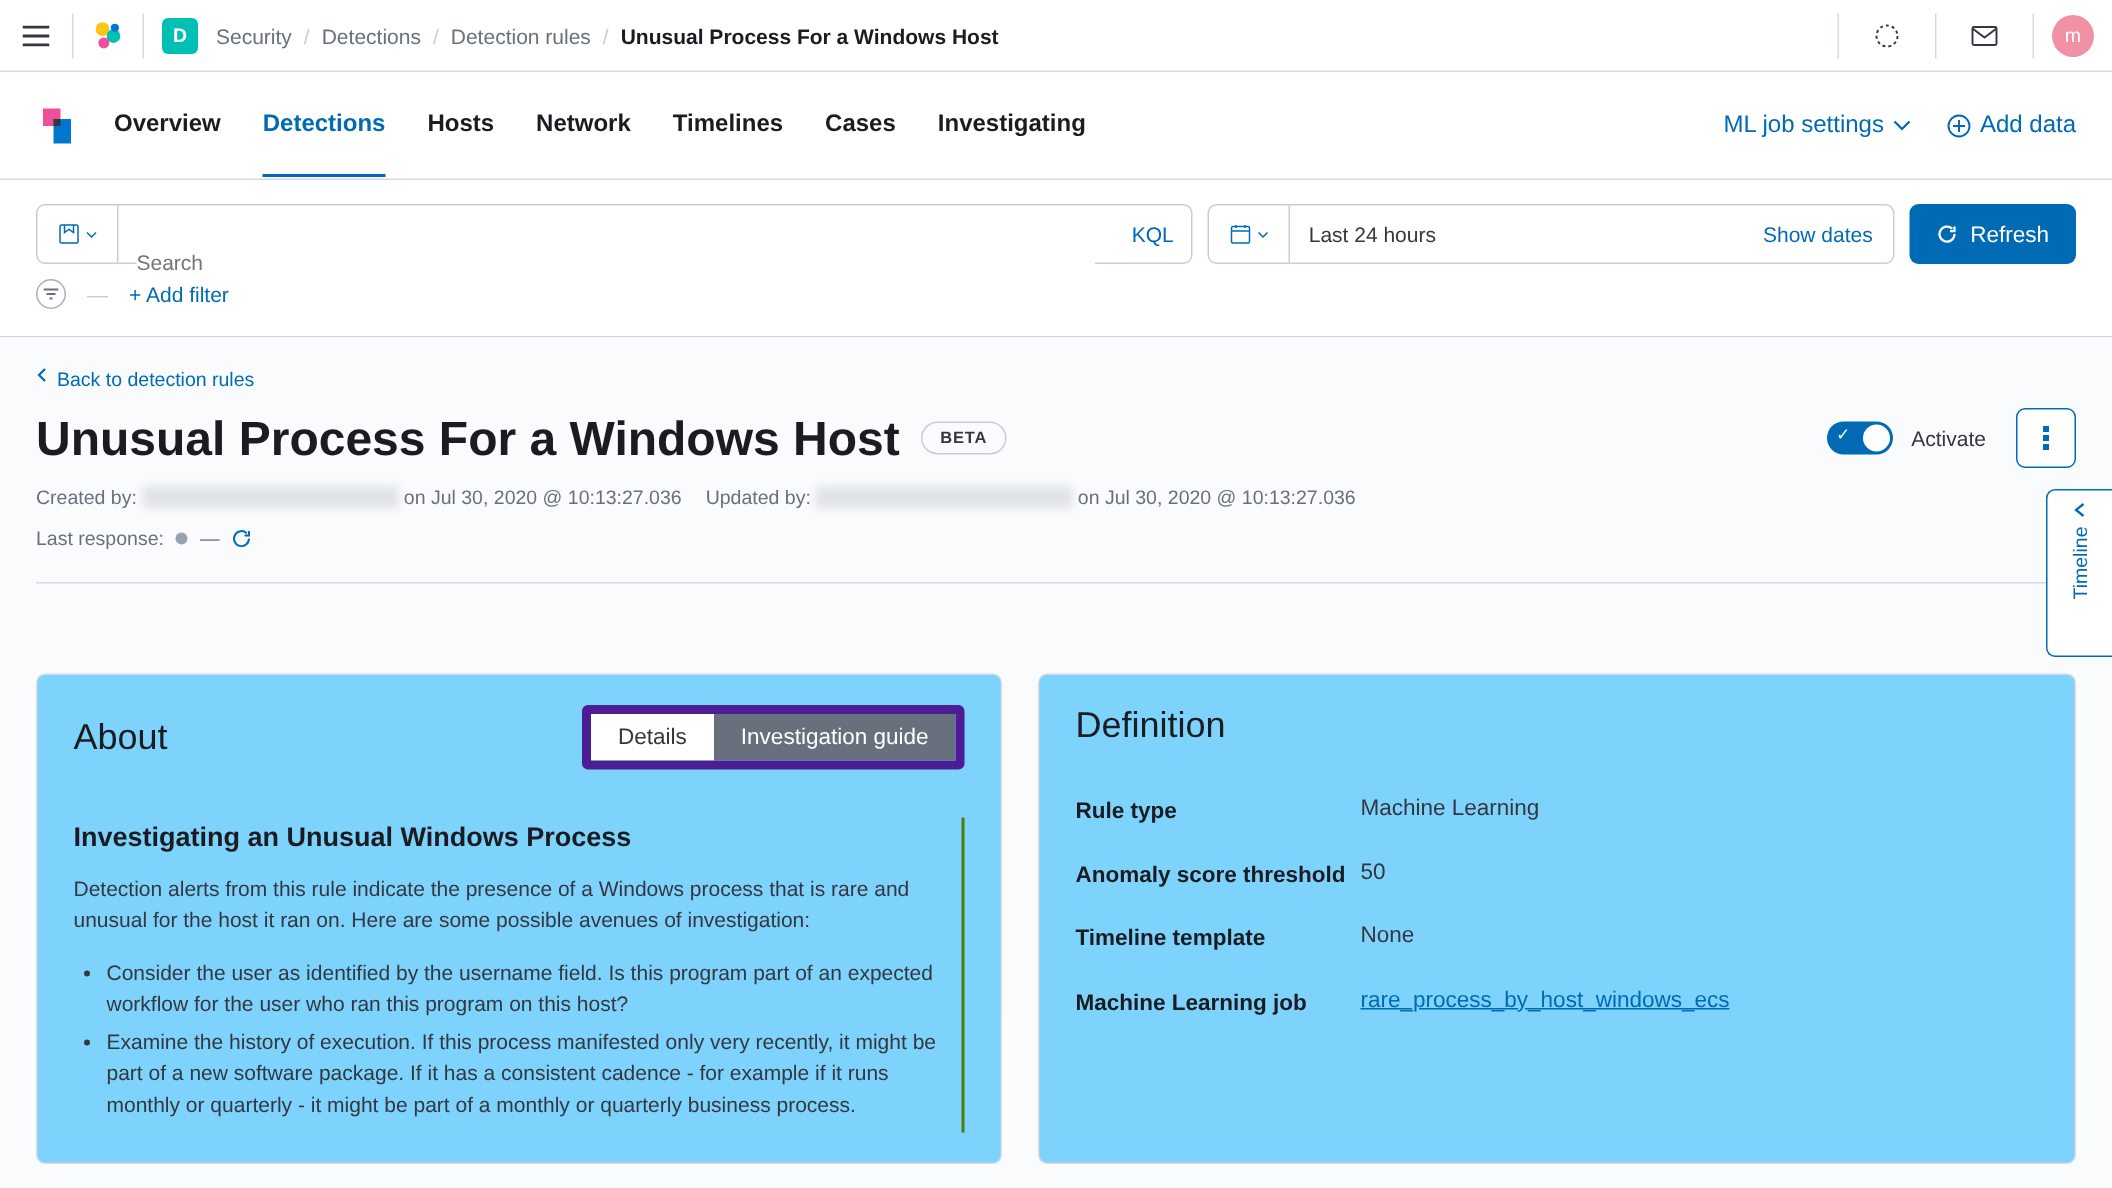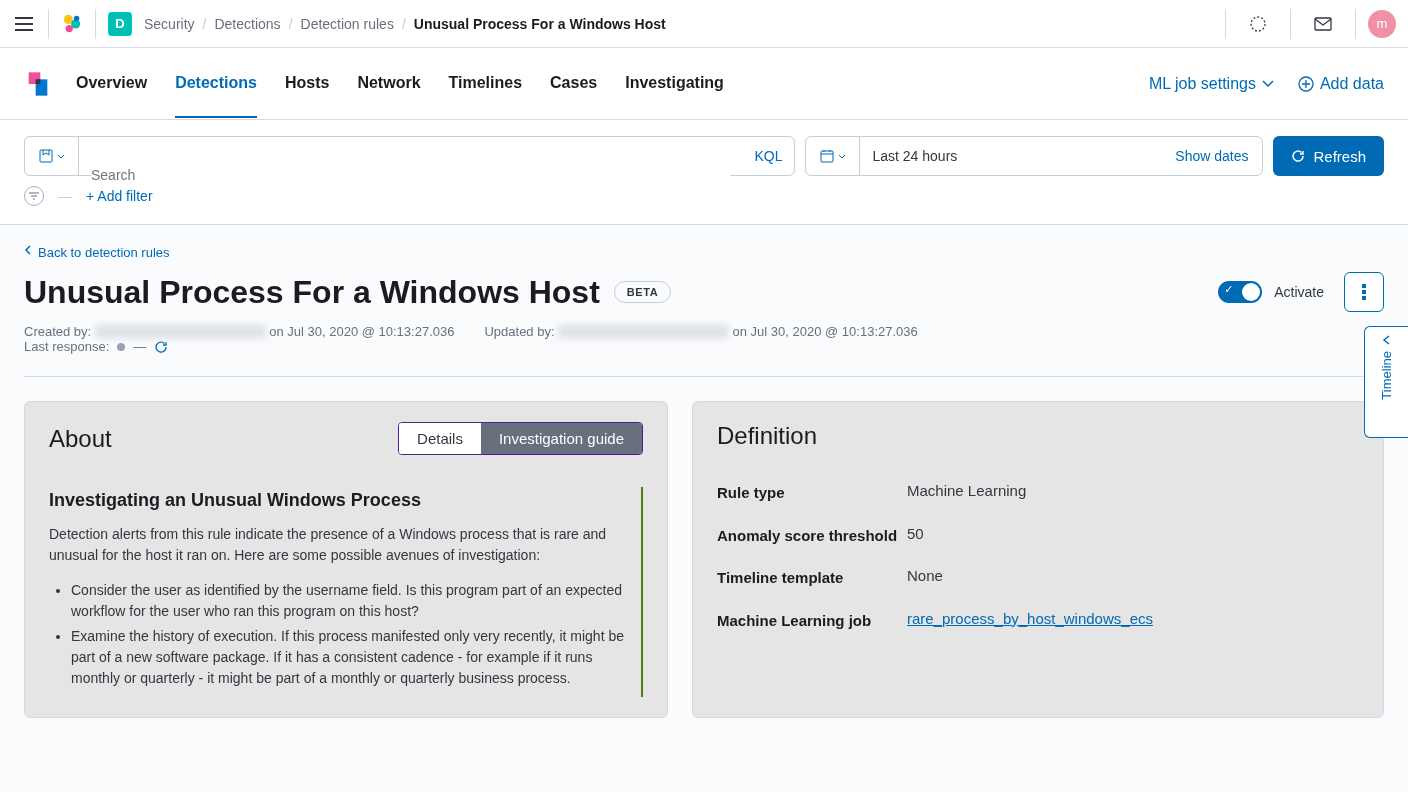--- a/index.html
+++ b/index.html
@@ -52,34 +52,34 @@
     .title-row { display: flex; align-items: center; gap: 14px; margin-bottom: 12px; }
     .page-title { font-size: 32px; font-weight: 600; color: #1a1c21; }
     .beta-badge { border: 1px solid #c9cdd6; border-radius: 14px; padding: 4px 12px; font-size: 11px; font-weight: 700; letter-spacing: 0.05em; color: #343741; }
     .title-right { margin-left: auto; display: flex; align-items: center; gap: 12px; }
     .toggle { width: 44px; height: 22px; background: #006bb4; border-radius: 11px; position: relative; cursor: pointer; }
     .toggle::before { content: "✓"; position: absolute; left: 6px; top: 2px; color: #fff; font-size: 11px; }
     .toggle::after { content: ""; position: absolute; right: 2px; top: 2px; width: 18px; height: 18px; background: #fff; border-radius: 50%; }
     .activate-label { font-size: 14px; color: #343741; margin-right: 8px; }
     .outline-btn { border: 1px solid #006bb4; color: #006bb4; background: #fff; border-radius: 6px; height: 40px; padding: 0 16px; font-size: 15px; display: flex; align-items: center; gap: 8px; cursor: pointer; }
     .square-btn { border: 1px solid #006bb4; color: #006bb4; background: #fff; border-radius: 6px; height: 40px; width: 40px; display: flex; align-items: center; justify-content: center; cursor: pointer; }
-    .meta-line { color: #69707d; font-size: 13px; margin-bottom: 0; display: flex; gap: 30px; flex-wrap: wrap; }
+    .meta-line { color: #69707d; font-size: 13px; margin-bottom: 12px; display: flex; gap: 16px; flex-wrap: wrap; }
     .meta-line .blur { filter: blur(3px); background: #e0e3ea; color: transparent; border-radius: 2px; }
     .last-response { display: flex; align-items: center; gap: 8px; margin-bottom: 22px; }
     .status-dot { width: 8px; height: 8px; border-radius: 50%; background: #98a2b3; }
     .divider { height: 1px; background: #d3dae6; margin-bottom: 24px; }
 
     
     .panels { display: flex; gap: 24px; }
-    .panel { border: 1px solid #d3dae6; border-radius: 6px; background: #e5e5e5; padding: 20px 24px; }
+    .panel { border: 1px solid #d3dae6; border-radius: 6px; background: #7dd3fc; padding: 20px 24px; margin-top: 36px; }
     .panel.about { width: 644px; }
     .panel.definition { flex: 1; }
     .panel-header { display: flex; align-items: center; margin-bottom: 32px; }
     .panel-title { font-size: 24px; font-weight: 400; color: #1a1c21; }
-    .tab-group { margin-left: auto; border: 1px solid #4c1d95; border-radius: 4px; display: flex; overflow: hidden; text-align: center; }
+    .tab-group { margin-left: auto; border: 6px solid #4c1d95; border-radius: 4px; display: flex; overflow: hidden; text-align: center; }
     .tab-group .tbtn { padding: 7px 18px; font-size: 15px; cursor: pointer; background: #fff; color: #343741; }
     .tab-group .tbtn.active { background: #69707d; color: #fff; }
     .guide-title { font-size: 18px; font-weight: 600; color: #1a1c21; margin-bottom: 10px; }
     .guide-body { font-size: 14px; line-height: 1.5; color: #343741; max-height: 210px; overflow: hidden; border-right: 2px solid #4d7c0f; padding-right: 16px; }
     .guide-body p { margin-bottom: 14px; }
     .guide-body ul { padding-left: 22px; }
     .guide-body li { margin-bottom: 4px; }
 
     .def-row { display: flex; margin-bottom: 20px; }
     .def-key { width: 190px; font-weight: 600; font-size: 15px; color: #1a1c21; line-height: 1.5; }

